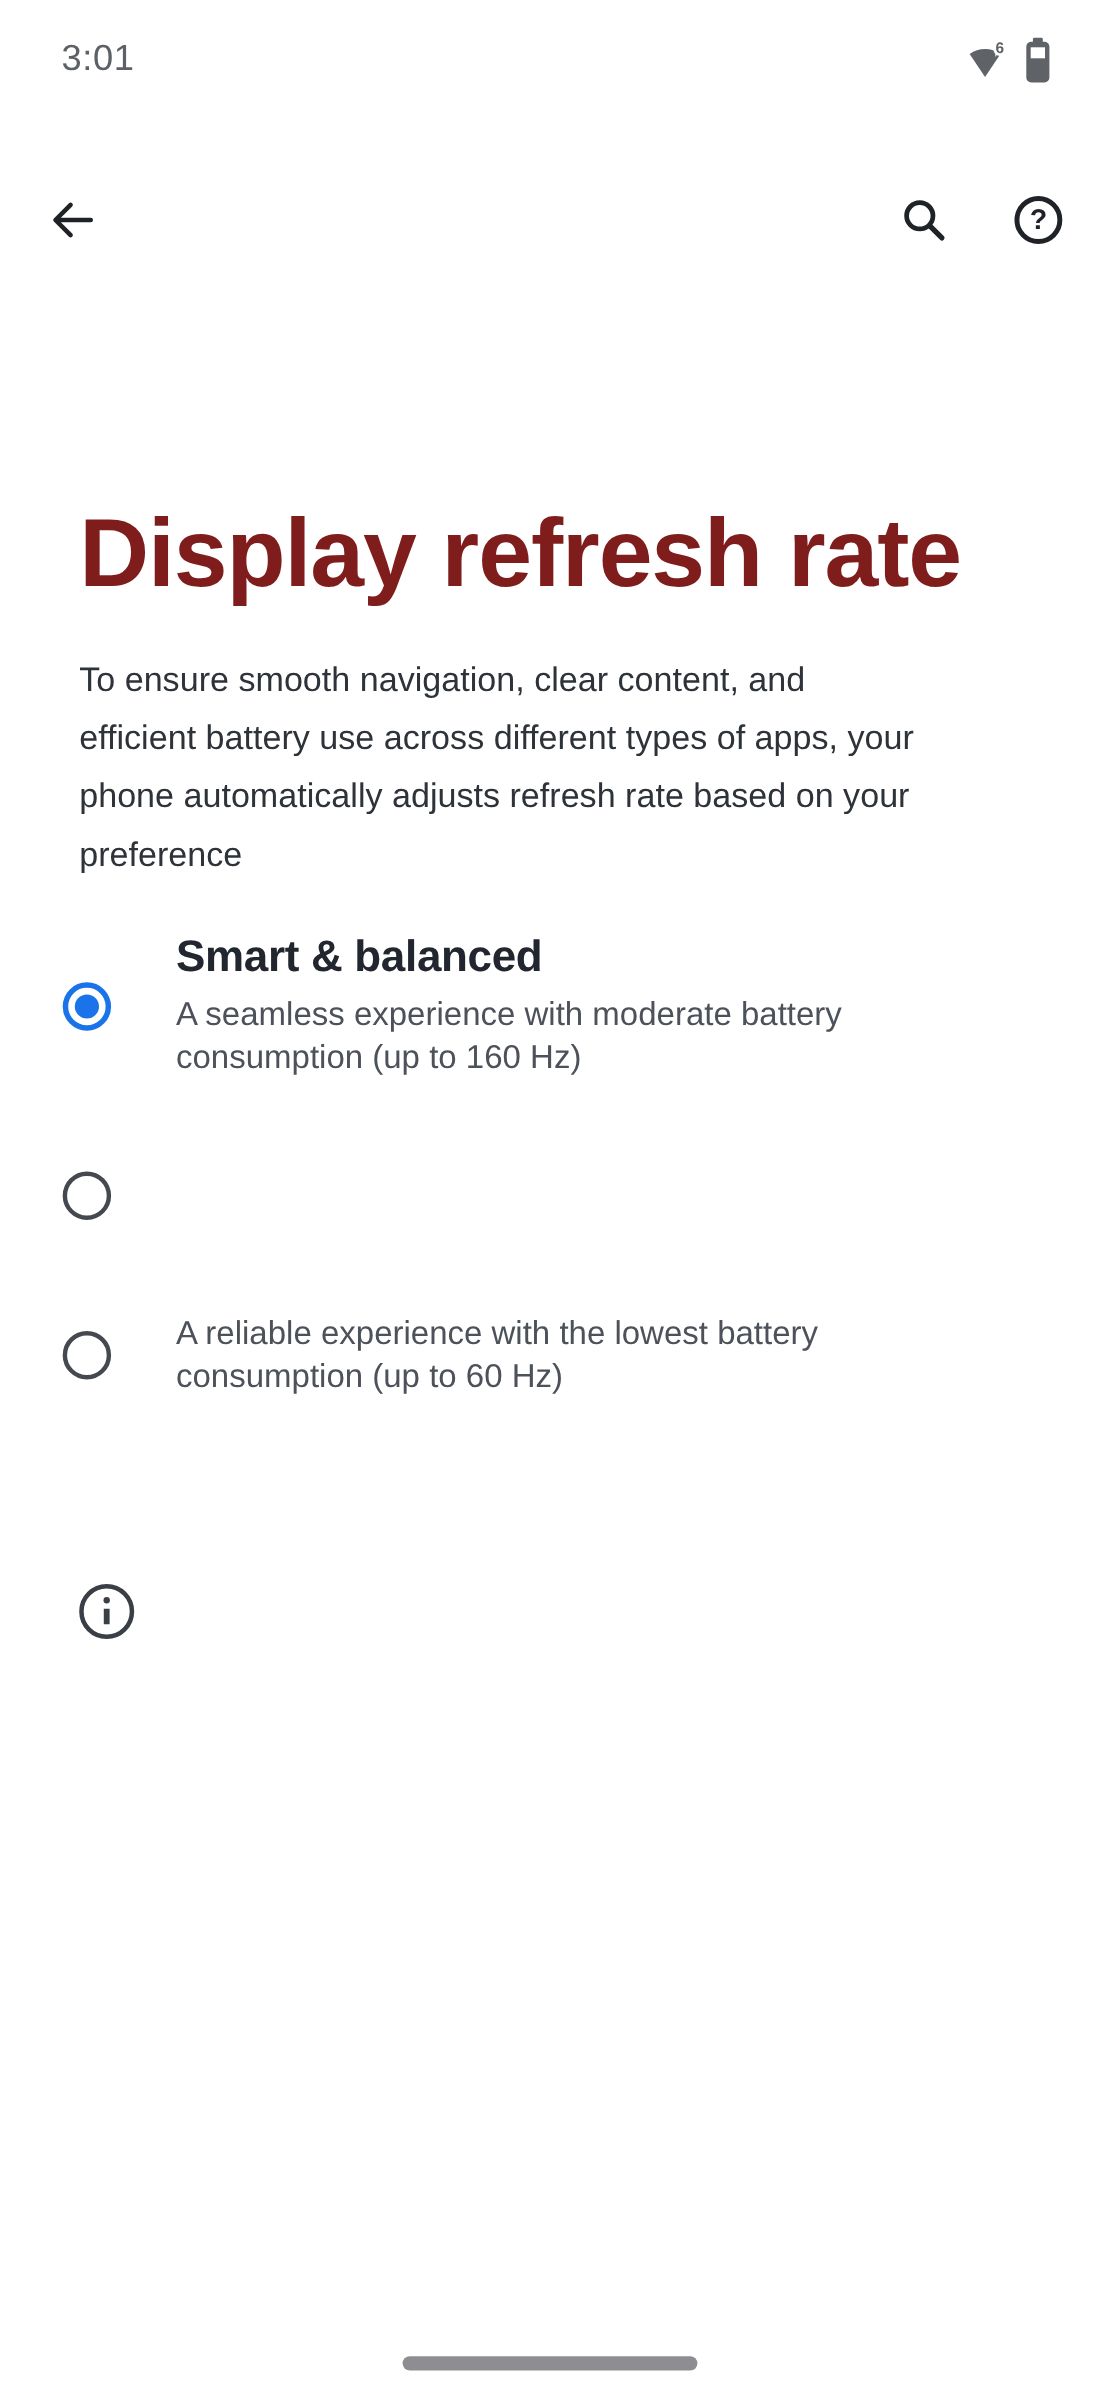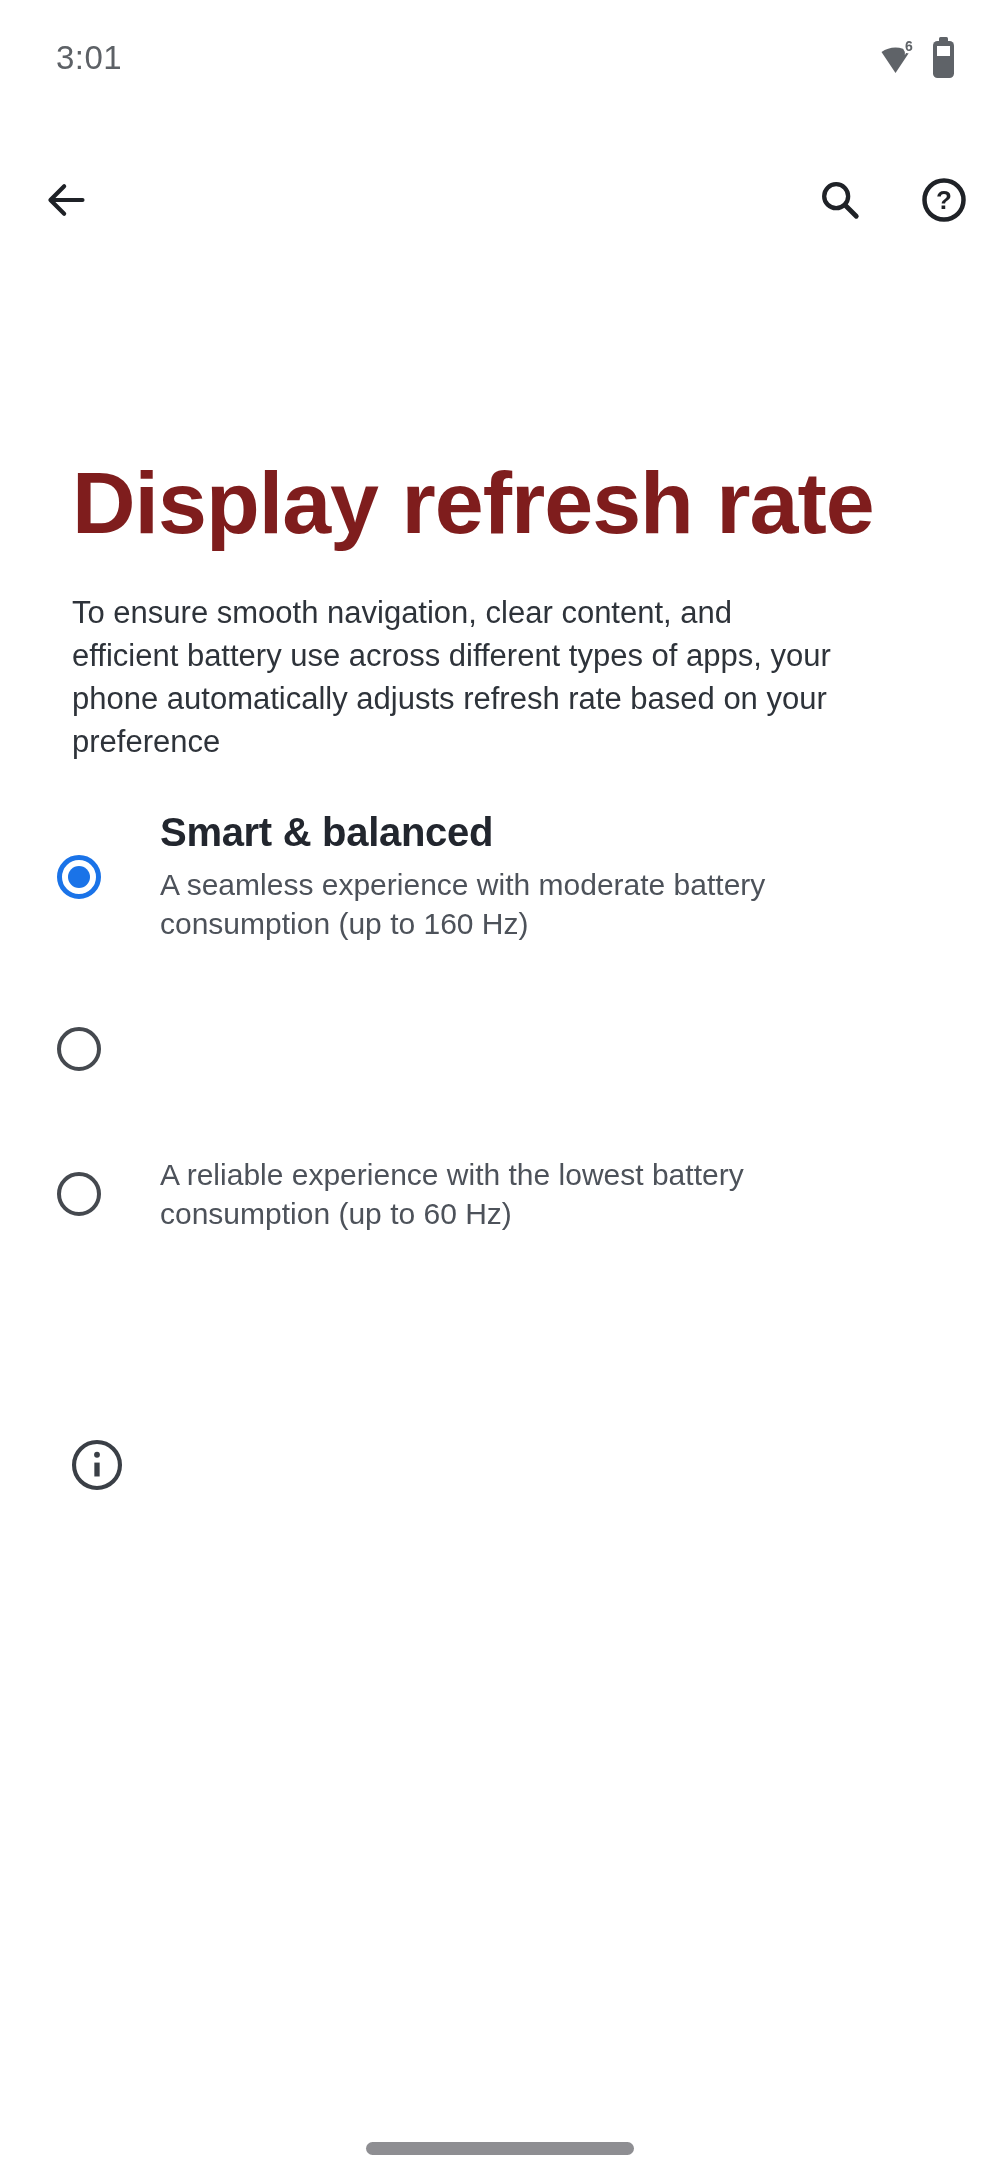--- a/index.html
+++ b/index.html
@@ -7,21 +7,21 @@
     width:1000px;height:2179px;
     background:#ffffff;
     position:relative;
     overflow:hidden;
     font-family:"Liberation Sans",sans-serif;
     -webkit-font-smoothing:antialiased;
   }
   
   .status-bar{
     position:absolute;top:34px;left:56px;right:44px;height:48px;
-    display:flex;align-items:center;justify-content:space-between;gap:26px;
+    display:flex;align-items:flex-start;justify-content:space-between;gap:26px;
   }
   .status-time{font-size:33px;color:#5d6166;letter-spacing:.5px;}
   .status-icons{display:flex;align-items:center;gap:12px;}
   
   .app-bar{
     position:absolute;top:164px;left:36px;right:26px;height:72px;
     display:flex;align-items:center;justify-content:space-between;
   }
   .icon-btn{
     width:60px;height:60px;border:none;background:transparent;padding:0;
@@ -29,24 +29,24 @@
   }
   .app-bar-right{display:flex;align-items:center;gap:44px;}
   
   .page-title{
     position:absolute;top:396px;left:72px;right:40px;
     font-size:88px;font-weight:700;color:#7f1d1d;
     letter-spacing:-1px;line-height:1.08;white-space:nowrap;
   }
   .page-desc{
     position:absolute;top:560px;left:72px;width:760px;
-    font-size:31px;line-height:43px;color:#2e333a;
+    font-size:31px;line-height:53px;color:#2e333a;
   }
   
-  .options{position:absolute;top:810px;left:0;right:0;}
+  .options{position:absolute;top:848px;left:0;right:0;}
   .option{
     display:grid;grid-template-columns:160px 1fr;align-items:center;
     margin-bottom:84px;cursor:pointer;
   }
   .radio-cell{display:flex;justify-content:flex-start;padding-left:57px;}
   .radio{
     width:44px;height:44px;border-radius:50%;box-sizing:border-box;
     border:4px solid #45494f;background:#fff;
     display:flex;align-items:center;justify-content:center;
   }

